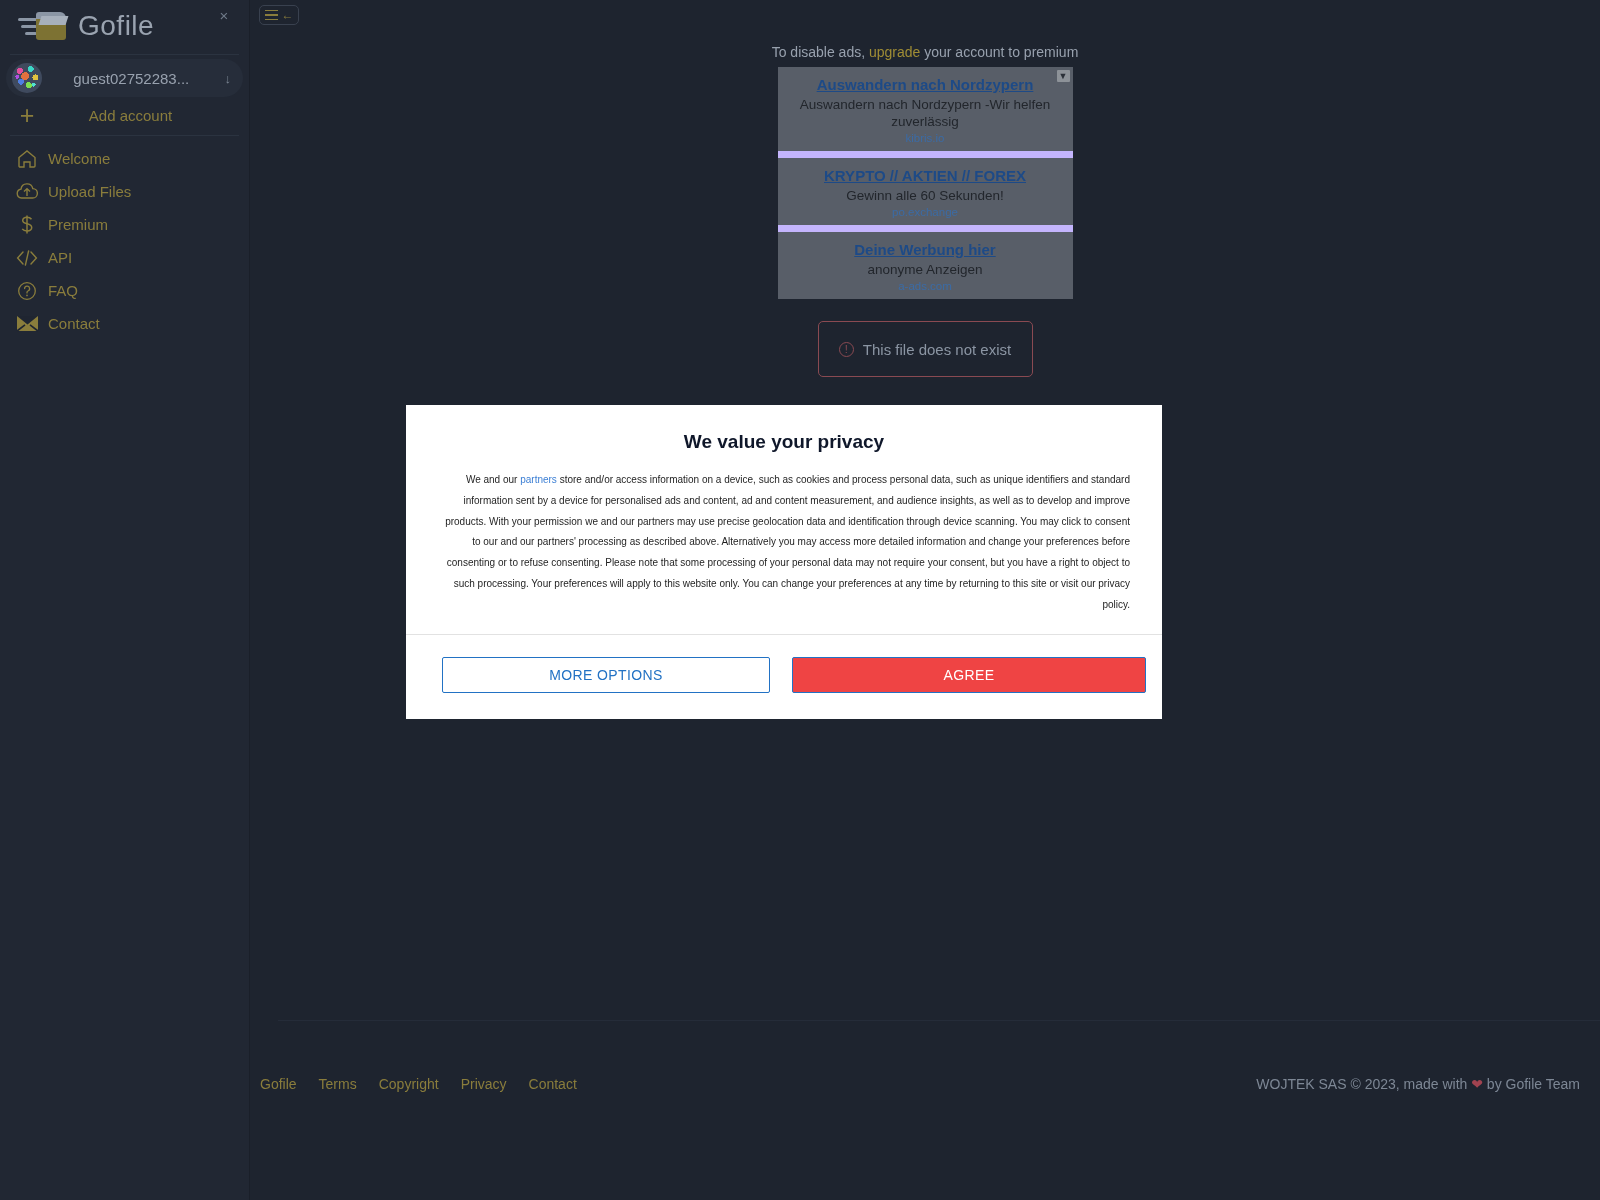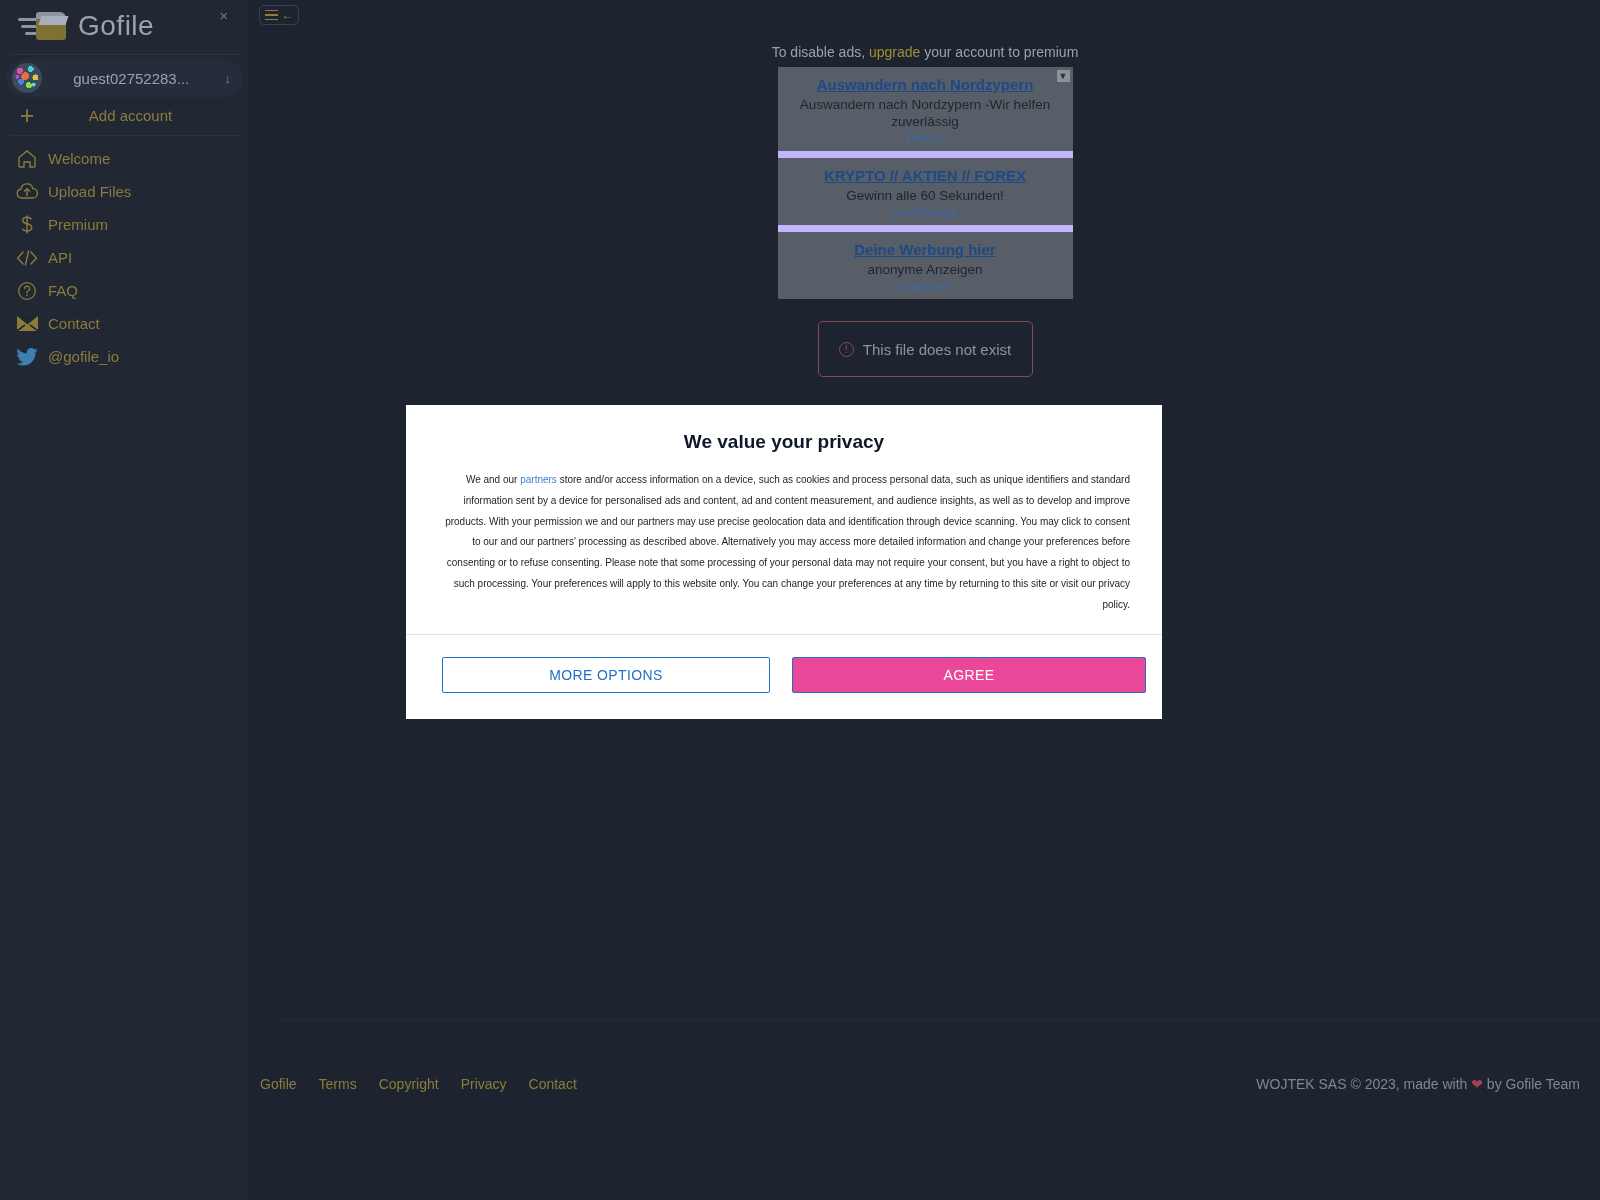--- a/index.html
+++ b/index.html
@@ -185,21 +185,21 @@
   }
   .btn {
     height: 36px; font-size: 14px; cursor: pointer; border-radius: 2px;
     display: flex; align-items: center; justify-content: center;
     letter-spacing: 0.4px;
   }
   .btn-secondary {
     flex: 0 0 328px; background: #fff; border: 1px solid #2272c4; color: #2272c4;
   }
   .btn-primary {
-    flex: 1; background: #ec4899; border: 1px solid #2272c4; color: #fff;
+    flex: 1; background: #ef4444; border: 1px solid #2272c4; color: #fff;
   }
 </style>
 </head>
 <body>
 
 <div class="page">
 
   <aside class="sidebar">
 
     <div class="sb-header">
@@ -287,28 +287,20 @@
         <span class="nav-icon">
           <svg width="23" height="17" viewBox="0 0 23 17" fill="currentColor">
             <path d="M1 1h21v15H1z" fill="#8a7d3c"></path>
             <path d="M1 1h21L11.5 9.5 1 1Z" fill="#1f2531"></path>
             <path d="M1 16l8-6.2M22 16l-8-6.2" stroke="#1f2531" stroke-width="1.6" fill="none"></path>
           </svg>
         </span>
         <span class="nav-label">Contact</span>
       </div>
 
-      <div class="nav-item twitter">
-        <span class="nav-icon">
-          <svg width="22" height="18" viewBox="0 0 24 20" fill="currentColor">
-            <path d="M24 2.4a9.6 9.6 0 0 1-2.8.8A4.9 4.9 0 0 0 23.3.4a9.7 9.7 0 0 1-3.1 1.2A4.9 4.9 0 0 0 11.8 6a13.9 13.9 0 0 1-10-5.1 4.9 4.9 0 0 0 1.5 6.5A4.8 4.8 0 0 1 1 6.8v.1a4.9 4.9 0 0 0 3.9 4.8 4.9 4.9 0 0 1-2.2.1 4.9 4.9 0 0 0 4.6 3.4A9.9 9.9 0 0 1 0 17.3 13.9 13.9 0 0 0 7.5 19.5c9.1 0 14-7.5 14-14v-.7A9.9 9.9 0 0 0 24 2.4Z"></path>
-          </svg>
-        </span>
-        <span class="nav-label">@gofile_io</span>
-      </div>
 
     </nav>
   </aside>
 
   <main class="main">
 
     <div class="topbar">
       <div class="menu-toggle">
         <span class="mt-lines">
             <i></i>

